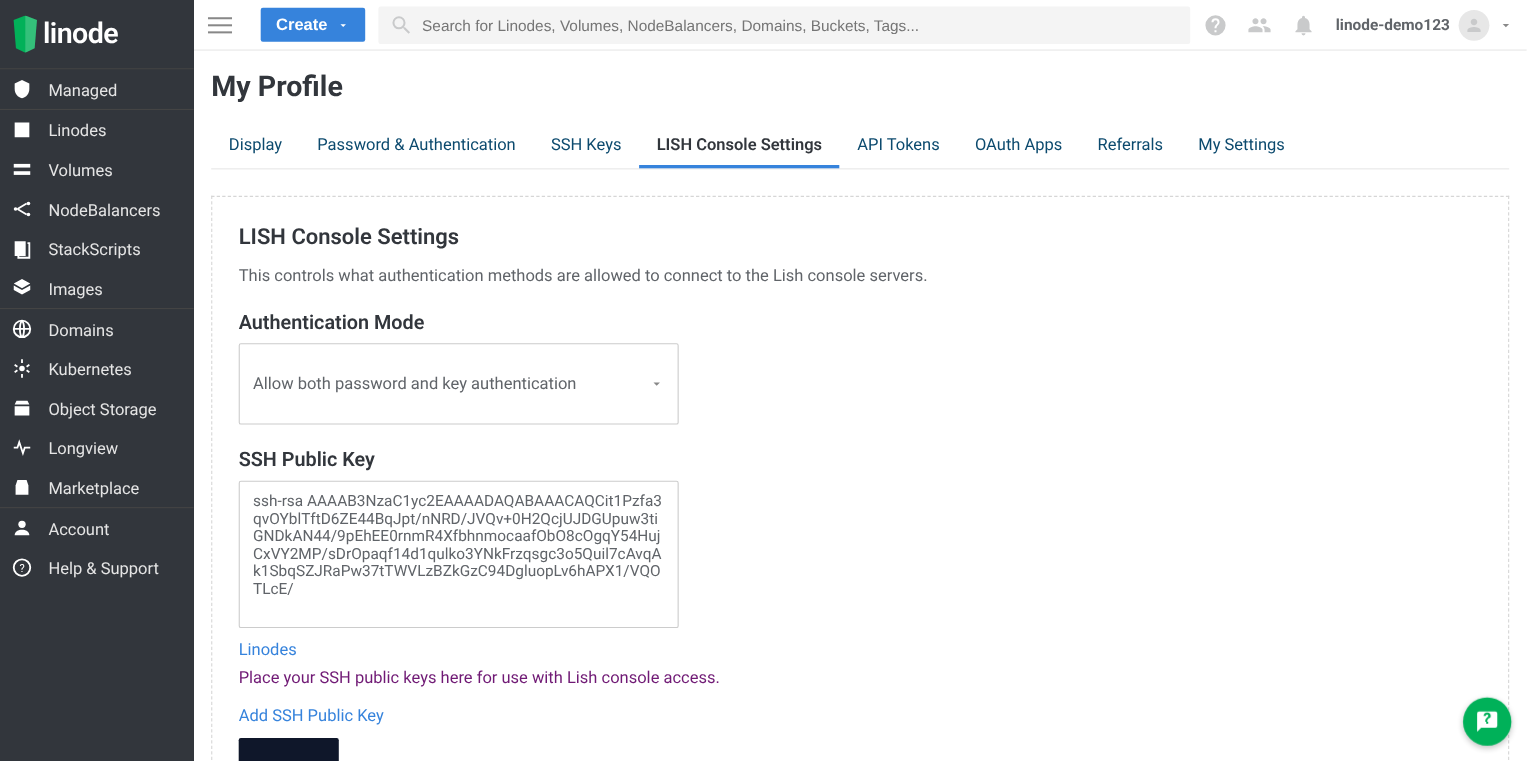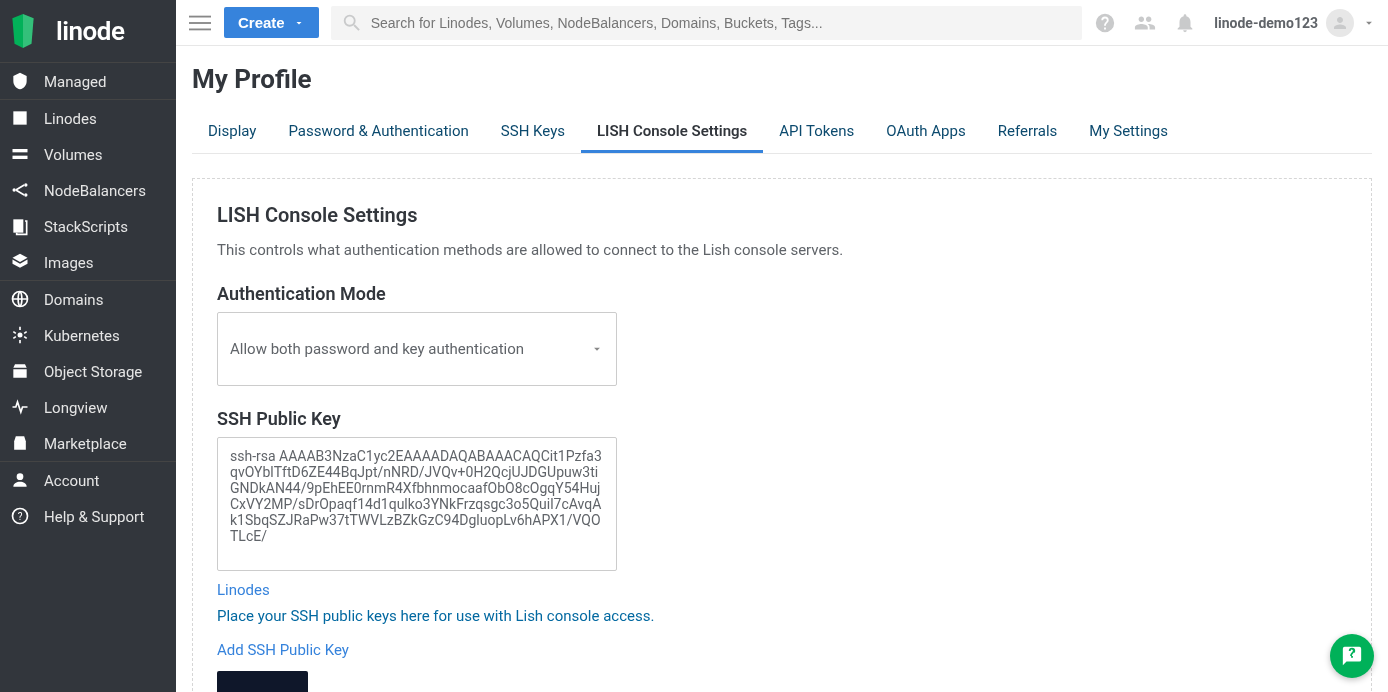--- a/index.html
+++ b/index.html
@@ -1,32 +1,32 @@
 <!DOCTYPE html>
 <html><head>
 <meta charset="utf-8">
 <style>
   * { box-sizing: border-box; margin: 0; padding: 0; }
   body { font-family: -apple-system, BlinkMacSystemFont, "Segoe UI", Roboto, Helvetica, Arial, sans-serif; background: #fff; color: #32363c; }
   a { text-decoration: none; }
 
   .sidebar { position: fixed; left: 0; top: 0; bottom: 0; width: 176px; background: #32363c; color: #fff; display: flex; flex-direction: column; }
-  .logo-row { display: flex; align-items: center; padding: 14px 14px 14px 10px; gap: 20px; }
+  .logo-row { display: flex; align-items: center; padding: 14px 14px 14px 10px; gap: 3px; }
   .logo-icon { width: 26px; height: 34px; }
   .logo-text { font-size: 26px; font-weight: 600; letter-spacing: -0.5px; }
 
   .nav-group { border-top: 1px solid #444; }
   .nav-item { display: flex; align-items: flex-end; gap: 14px; padding: 8px 10px; font-size: 15px; color: #e5e5e5; cursor: pointer; }
   .nav-icon { width: 20px; height: 20px; display: flex; align-items: center; justify-content: center; fill: #fff; }
 
   .main { margin-left: 176px; }
 
   .topbar { display: flex; align-items: center; height: 46px; padding: 0 12px; gap: 12px; border-bottom: 1px solid #e7e7e7; }
   .hamburger { width: 24px; height: 24px; display:flex; align-items:center; justify-content:center; cursor:pointer; }
-  .create-btn { background: #3683dc; color: #fff; border: none; border-radius: 2px; padding: 7px 14px; font-size: 15px; font-weight: 600; display: flex; align-items: center; gap: 8px; cursor: pointer; }
+  .create-btn { background: #3683dc; color: #fff; border: none; border-radius: 2px; padding: 7px 14px; font-size: 15px; font-weight: 600; display: flex; align-items: center; gap: 8px; cursor: pointer; margin-left: 13px; }
   .chev-down { width:12px; height:12px; fill:#fff; }
   .search-wrap { flex: 1; background: #f4f4f4; border-radius: 2px; display: flex; align-items: center; padding: 0 10px; height: 34px; }
   .search-wrap input { border: none; background: transparent; outline: none; font-size: 14px; flex: 1; color: #b91c1c; }
   .search-icon { width: 22px; height: 22px; fill: #c9cacb; margin-right: 8px; }
   .topbar-icons { display: flex; align-items: center; gap: 18px; }
   .top-icon { width: 22px; height: 22px; fill: #c9cacb; cursor: pointer; }
   .user { display: flex; align-items: center; gap: 8px; cursor: pointer; font-weight: bold; }
   .username { font-size: 14px; color: #606469; }
   .avatar { width: 28px; height: 28px; border-radius: 50%; background: #e7e7e7; display:flex; align-items:center; justify-content:center; }
   .avatar svg { width:18px; height:18px; fill:#c9cacb; }
@@ -42,21 +42,21 @@
   .section-heading { font-size: 20px; font-weight: 600; margin-bottom: 14px; }
   .section-desc { font-size: 15px; color: #606469; margin-bottom: 24px; }
 
   .field-label { font-size: 18px; font-weight: 600; margin-bottom: 8px; }
   .select { width: 400px; border: 1px solid #ccc; border-radius: 2px; padding: 27px 12px; display: flex; justify-content: space-between; align-items: center; font-size: 15px; color: #606469; margin-bottom: 22px; cursor: pointer; }
   .select .chev { width:14px; height:14px; fill:#888; }
 
   .textarea { width: 400px; height: 134px; border: 1px solid #ccc; border-radius: 2px; padding: 10px 12px; font-size: 14px; font-family: inherit; color: #606469; resize: none; overflow-y: scroll; word-break: break-all; }
   .link { color: #3683dc; font-size: 15px; cursor: pointer; }
   .remove { margin-top: 6px; display:inline-block; }
-  .hint { font-size: 15px; color: #0369a1; margin-top: 8px; }
+  .hint { font-size: 15px; color: #701a75; margin-top: 8px; }
   .add-link { margin-top: 16px; display:inline-block; }
   .save-btn { background: #0f172a; color: #fff; border: none; border-radius: 2px; padding: 24px 28px; font-size: 15px; font-weight: 600; margin-top: 12px; cursor: pointer; }
 
   .fab { position: fixed; right: 14px; bottom: 14px; width: 44px; height: 44px; border-radius: 50%; background: #00b159; display:flex; align-items:center; justify-content:center; cursor:pointer; box-shadow: 0 2px 6px rgba(0,0,0,.25); }
   .fab svg { width:22px; height:22px; fill:#fff; }
 </style>
 </head>
 <body>
 
 <div class="sidebar">

